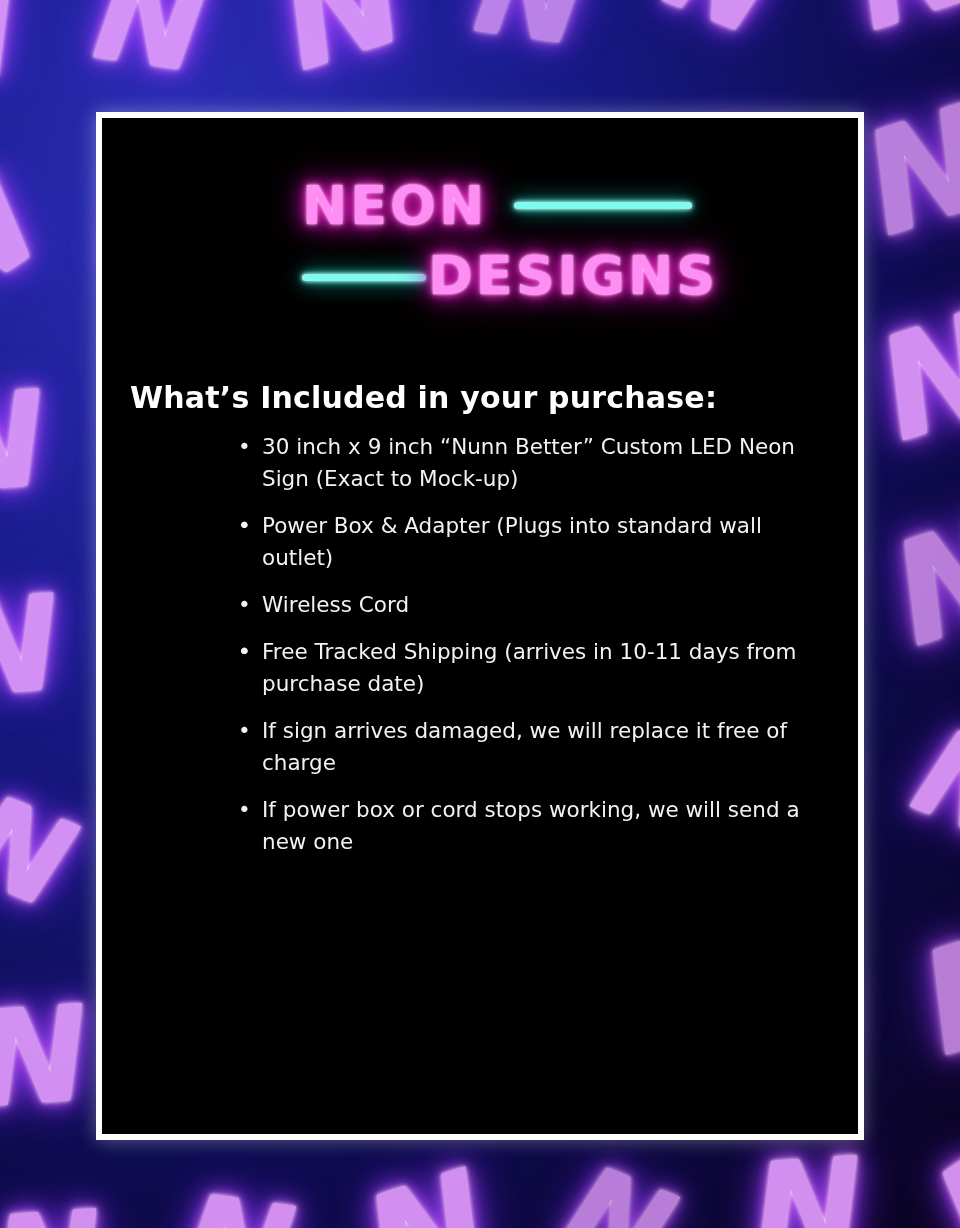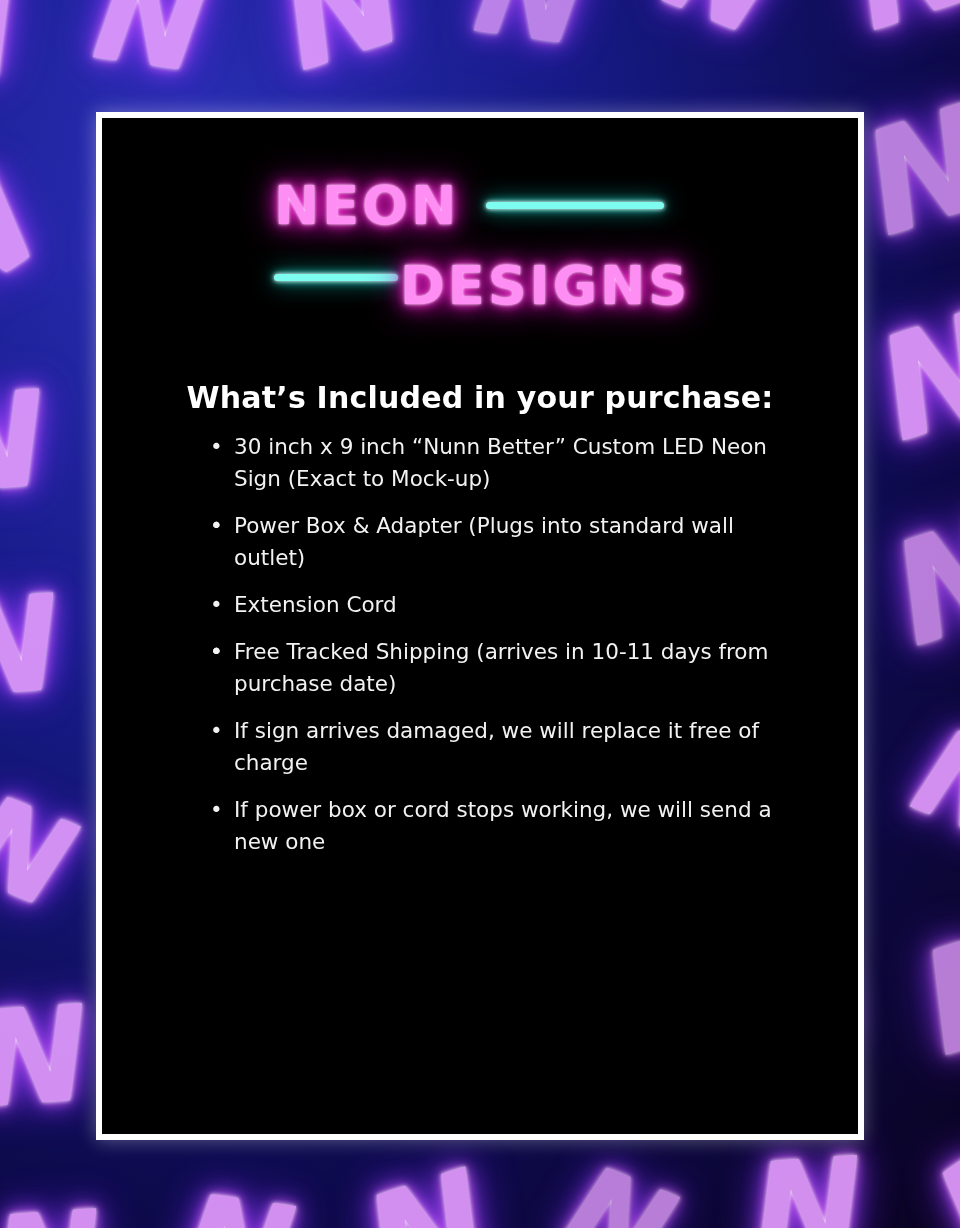--- a/index.html
+++ b/index.html
@@ -60,20 +60,21 @@
     position: absolute;
     left: 96px;
     top: 112px;
     width: 768px;
     height: 1028px;
     background: #000000;
     border: 6px solid #ffffff;
     box-sizing: border-box;
     box-shadow: 0 0 18px rgba(255,255,255,.35);
     overflow: hidden;
+    padding-left: 28px;
   }
 
   
   .logo {
     position: relative;
     height: 200px;
     margin-top: 48px;
   }
   .logo-neon {
     position: absolute;
@@ -86,21 +87,21 @@
     color: #ff8ef4;
     text-shadow:
       0 0 3px #ffffff,
       0 0 9px #ff4ae3,
       0 0 20px #ff16d2,
       0 0 38px #c000a8;
   }
   .logo-designs {
     position: absolute;
     left: 298px;
-    top: 88px;
+    top: 78px;
     font-family: "DejaVu Sans", sans-serif;
     font-size: 54px;
     font-weight: 700;
     letter-spacing: 3px;
     color: #ff8ef4;
     text-shadow:
       0 0 3px #ffffff,
       0 0 9px #ff4ae3,
       0 0 20px #ff16d2,
       0 0 38px #c000a8;
@@ -114,21 +115,21 @@
       0 0 4px #ffffff,
       0 0 10px #26e7d8,
       0 0 22px #13c7bb;
   }
   .logo-bar-top { left: 384px; top: 36px; width: 178px; }
   .logo-bar-bottom { left: 172px; top: 108px; width: 124px; }
 
   
   .heading {
     color: #ffffff;
-    text-align: center;
+    text-align: left;
     font-family: "DejaVu Sans", sans-serif;
     font-size: 30px;
     font-weight: 700;
     letter-spacing: .2px;
     margin: 14px 0 16px 0;
   }
 
   
   .list {
     list-style: none;
@@ -211,21 +212,21 @@
     <div class="logo-bar logo-bar-bottom"></div>
     <div class="logo-designs">DESIGNS</div>
   </div>
 
   <h1 class="heading">What’s Included in your purchase:</h1>
 
   <ul class="list">
       <li class="list-item"><span class="bullet">•</span><span>30 inch x 9 inch “Nunn Better” Custom LED Neon Sign (Exact to Mock-up)</span></li>
       <li class="list-item"><span class="bullet">•</span></li>
       <li class="list-item"><span class="bullet">•</span><span>Power Box &amp; Adapter (Plugs into standard wall outlet)</span></li>
-      <li class="list-item"><span class="bullet">•</span><span>Extension Cord</span></li>
+      <li class="list-item"><span class="bullet">•</span><span>Wireless Cord</span></li>
       <li class="list-item"><span class="bullet">•</span></li>
       <li class="list-item"><span class="bullet">•</span></li>
       <li class="list-item"><span class="bullet">•</span><span>Free Tracked Shipping (arrives in 10-11 days from purchase date)</span></li>
       <li class="list-item"><span class="bullet">•</span><span>If sign arrives damaged, we will replace it free of charge</span></li>
       <li class="list-item"><span class="bullet">•</span><span>If power box or cord stops working, we will send a new one</span></li>
     </ul>
 
 </div>
 
 </body></html>

